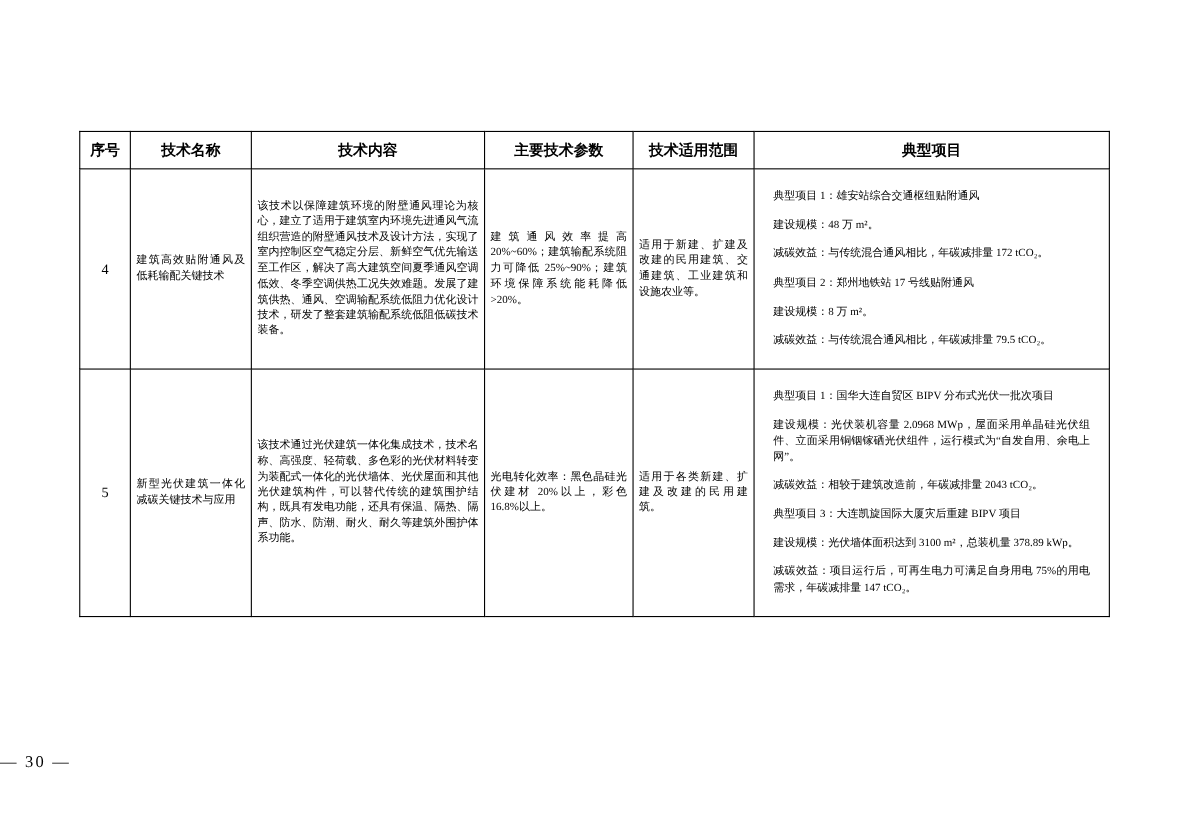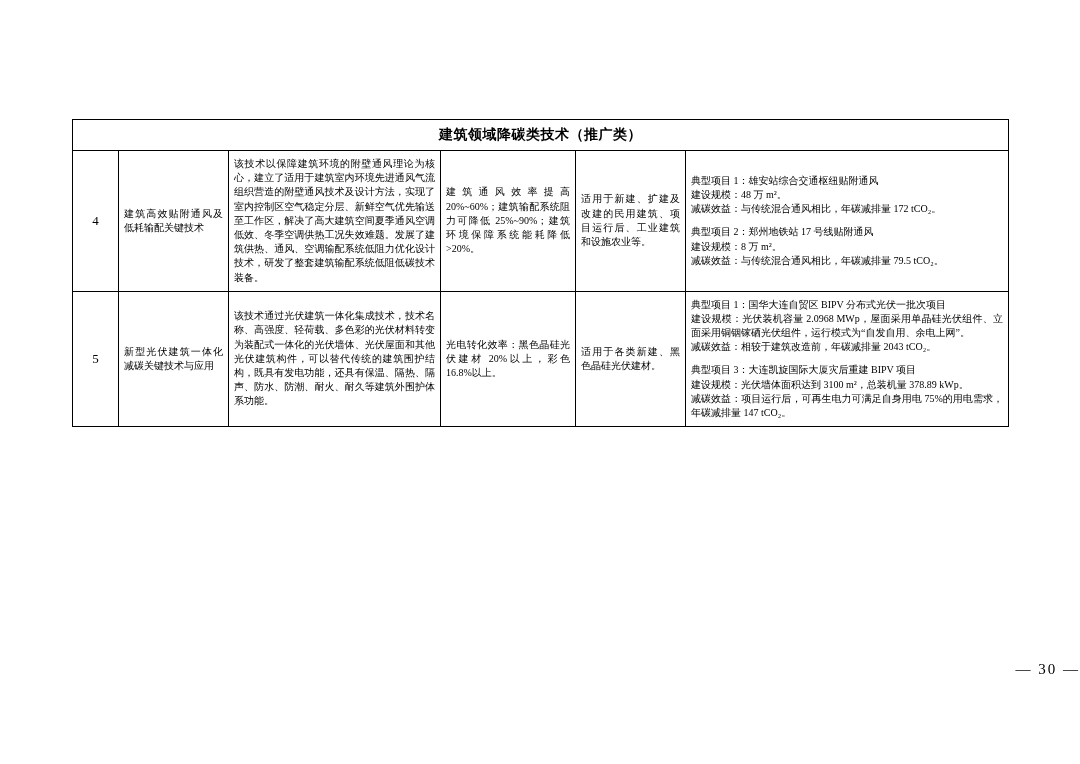--- a/index.html
+++ b/index.html
@@ -62,63 +62,68 @@
   .col-name { width: 110px; }
   .col-content { width: 212px; }
   .col-param { width: 135px; }
   .col-scope { width: 110px; }
   .col-project { width: 323px; }
 
   .proj-block {
     margin: 0 0 9px 0;
   }
   .proj-block:last-child { margin-bottom: 0; }
-  .proj-line { margin: 0; }
+  .proj-line { margin: 12px; }
   .page-number {
     position: absolute;
     left: 0;
-    top: 661px;
+    top: 685px;
     width: 1080px;
-    text-align: right;
+    text-align: left;
     font-size: 15px;
     letter-spacing: 2px;
   }
 </style>
 </head>
 <body>
 
 <div class="page">
 
   <table class="doc-table">
     <colgroup>
       <col class="col-idx">
       <col class="col-name">
       <col class="col-content">
       <col class="col-param">
       <col class="col-scope">
       <col class="col-project">
     </colgroup>
     <tbody>
       <tr>
-        <td class="title-cell" colspan="6">建筑领域降碳类技术（推广类）</td>
+        <td class="head-cell">序号</td>
+        <td class="head-cell">技术名称</td>
+        <td class="head-cell">技术内容</td>
+        <td class="head-cell">主要技术参数</td>
+        <td class="head-cell">技术适用范围</td>
+        <td class="head-cell">典型项目</td>
       </tr>
 
       <tr>
         <td class="idx-cell">4</td>
         <td>
           <div class="cell-inner">建筑高效贴附通风及低耗输配关键技术</div>
         </td>
         <td>
           <div class="cell-inner">该技术以保障建筑环境的附壁通风理论为核心，建立了适用于建筑室内环境先进通风气流组织营造的附壁通风技术及设计方法，实现了室内控制区空气稳定分层、新鲜空气优先输送至工作区，解决了高大建筑空间夏季通风空调低效、冬季空调供热工况失效难题。发展了建筑供热、通风、空调输配系统低阻力优化设计技术，研发了整套建筑输配系统低阻低碳技术装备。</div>
         </td>
         <td>
           <div class="cell-inner">建筑通风效率提高20%~60%；建筑输配系统阻力可降低 25%~90%；建筑环境保障系统能耗降低&gt;20%。</div>
         </td>
         <td>
-          <div class="cell-inner">适用于新建、扩建及改建的民用建筑、项目运行后、工业建筑和设施农业等。</div>
+          <div class="cell-inner">适用于新建、扩建及改建的民用建筑、交通建筑、工业建筑和设施农业等。</div>
         </td>
         <td>
           <div class="cell-inner">
             <div class="proj-block">
               <p class="proj-line">典型项目 1：雄安站综合交通枢纽贴附通风</p>
               <p class="proj-line">建设规模：48 万 m²。</p>
               <p class="proj-line">减碳效益：与传统混合通风相比，年碳减排量 172 tCO₂。</p>
             </div>
             <div class="proj-block">
               <p class="proj-line">典型项目 2：郑州地铁站 17 号线贴附通风</p>
@@ -134,21 +139,21 @@
         <td>
           <div class="cell-inner">新型光伏建筑一体化减碳关键技术与应用</div>
         </td>
         <td>
           <div class="cell-inner">该技术通过光伏建筑一体化集成技术，技术名称、高强度、轻荷载、多色彩的光伏材料转变为装配式一体化的光伏墙体、光伏屋面和其他光伏建筑构件，可以替代传统的建筑围护结构，既具有发电功能，还具有保温、隔热、隔声、防水、防潮、耐火、耐久等建筑外围护体系功能。</div>
         </td>
         <td>
           <div class="cell-inner">光电转化效率：黑色晶硅光伏建材 20%以上，彩色 16.8%以上。</div>
         </td>
         <td>
-          <div class="cell-inner">适用于各类新建、黑色晶硅光伏建材。</div>
+          <div class="cell-inner">适用于各类新建、扩建及改建的民用建筑。</div>
         </td>
         <td>
           <div class="cell-inner">
             <div class="proj-block">
               <p class="proj-line">典型项目 1：国华大连自贸区 BIPV 分布式光伏一批次项目</p>
               <p class="proj-line">建设规模：光伏装机容量 2.0968 MWp，屋面采用单晶硅光伏组件、立面采用铜铟镓硒光伏组件，运行模式为“自发自用、余电上网”。</p>
               <p class="proj-line">减碳效益：相较于建筑改造前，年碳减排量 2043 tCO₂。</p>
             </div>
             <div class="proj-block">
               <p class="proj-line">典型项目 3：大连凯旋国际大厦灾后重建 BIPV 项目</p>

